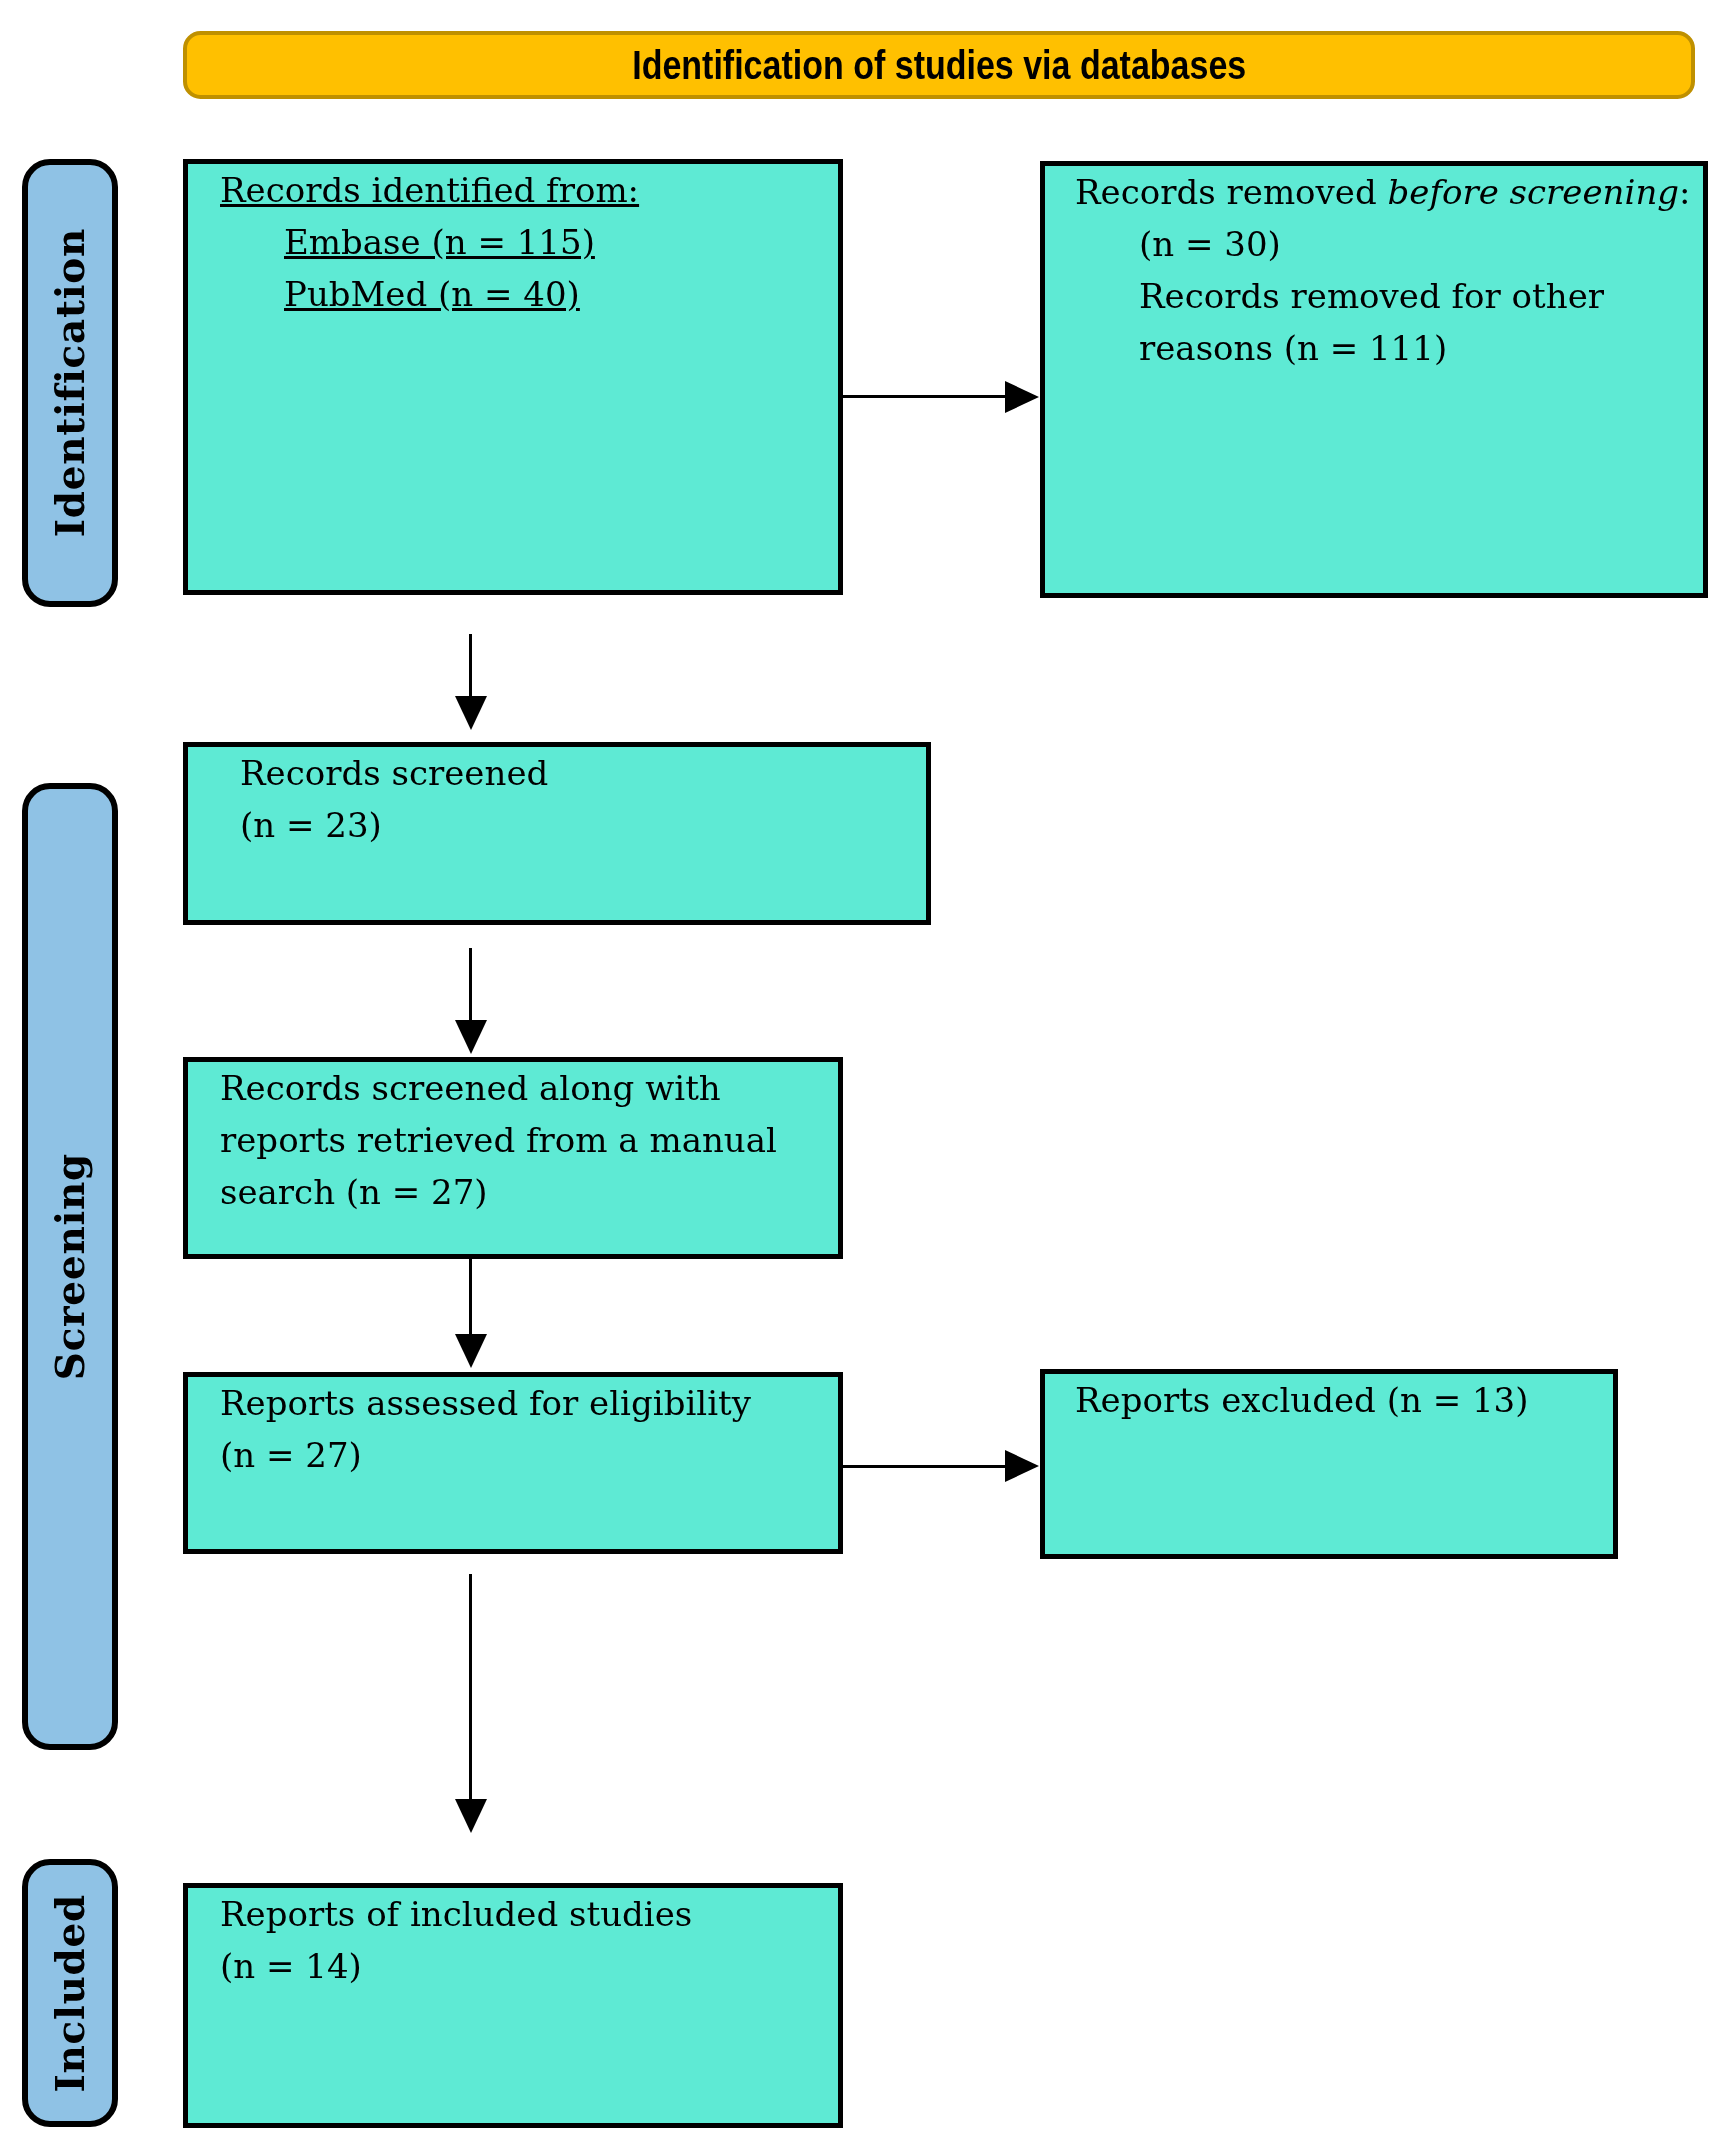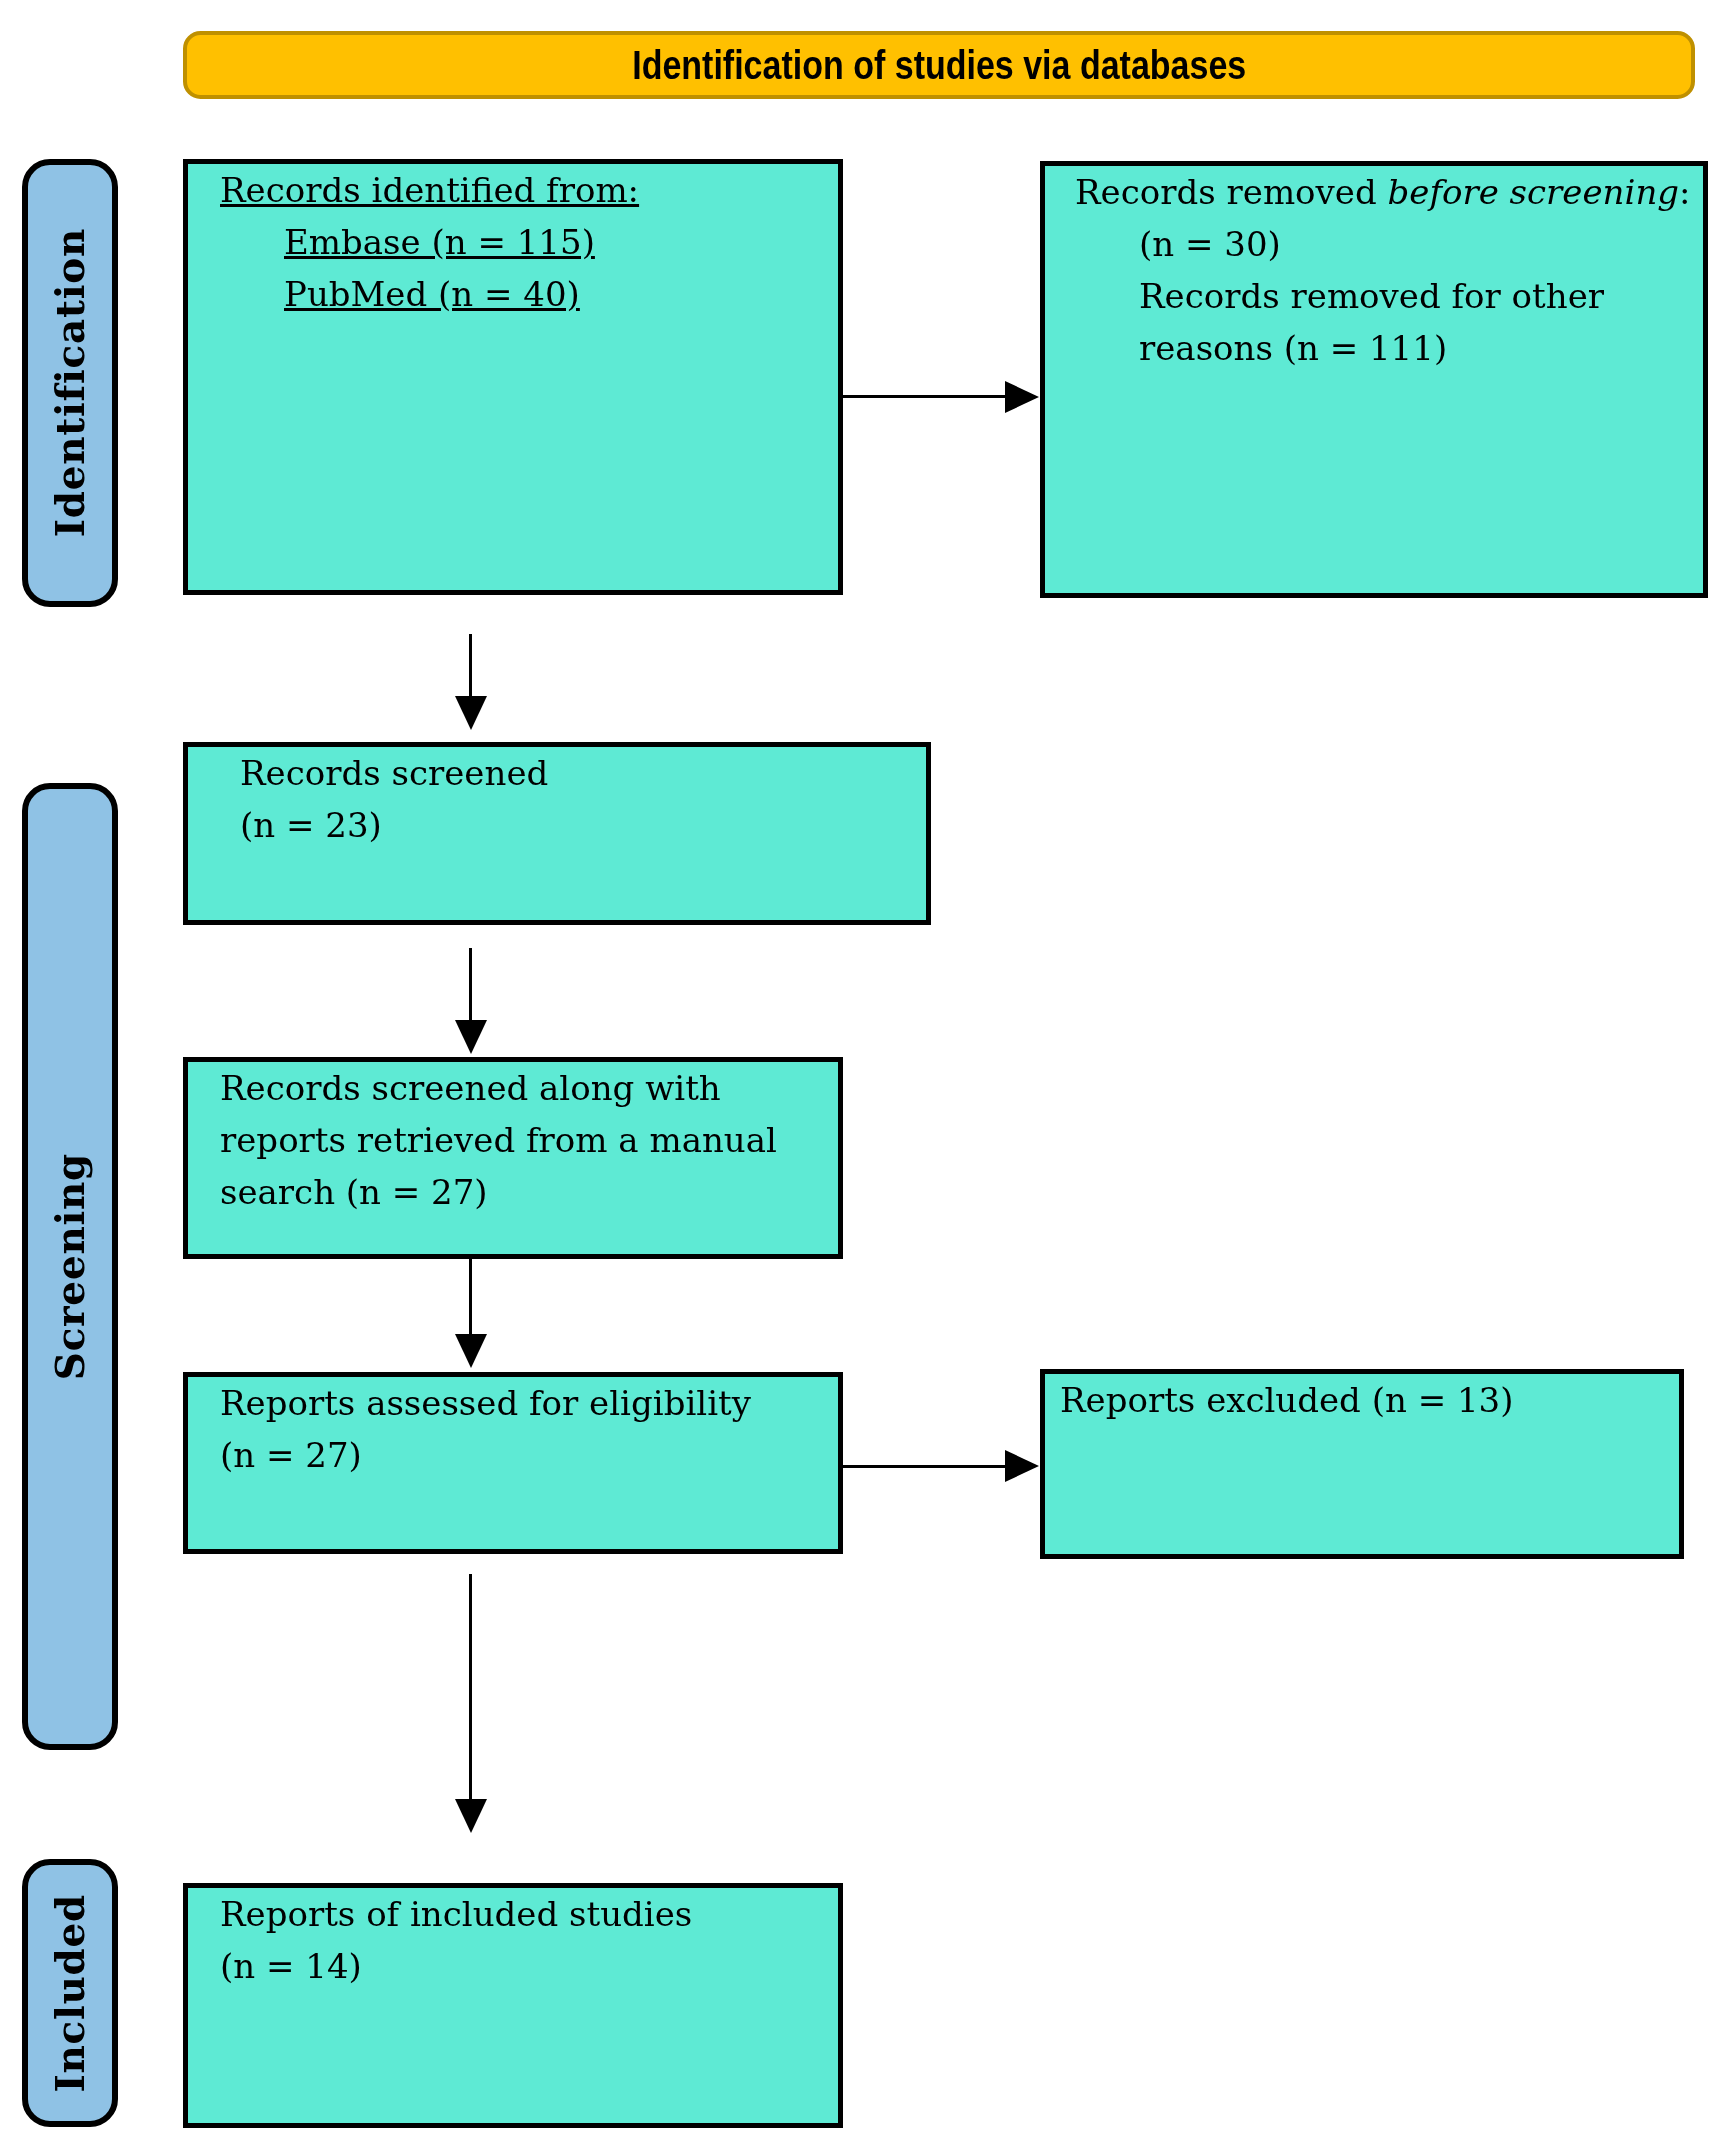--- a/index.html
+++ b/index.html
@@ -76,21 +76,21 @@
   }
   .box .line { white-space: nowrap; }
   .box .indent { padding-left: 64px; }
   .it { font-style: italic; }
 
   .box-identified      { left: 183px;  top: 159px;  width: 660px; height: 436px; padding-left: 32px; text-decoration: underline; }
   .box-removed         { left: 1040px; top: 161px;  width: 668px; height: 437px; padding-left: 30px; }
   .box-screened        { left: 183px;  top: 742px; width: 748px; height: 183px; padding-left: 52px; }
   .box-screened-manual { left: 183px;  top: 1057px; width: 660px; height: 202px; padding-left: 32px; }
   .box-assessed        { left: 183px;  top: 1372px; width: 660px; height: 182px; padding-left: 32px; }
-  .box-excluded        { left: 1040px; top: 1369px; width: 644px; height: 190px; padding-left: 15px; }
+  .box-excluded        { left: 1040px; top: 1369px; width: 578px; height: 190px; padding-left: 30px; }
   .box-included        { left: 183px;  top: 1873px; width: 660px; height: 245px; padding-left: 32px; margin-top: 10px; }
 
   
   .vline {
     position: absolute;
     width: 3.4px;
     background: var(--arrow, #000000);
     left: 469px;
   }
   .hline {

